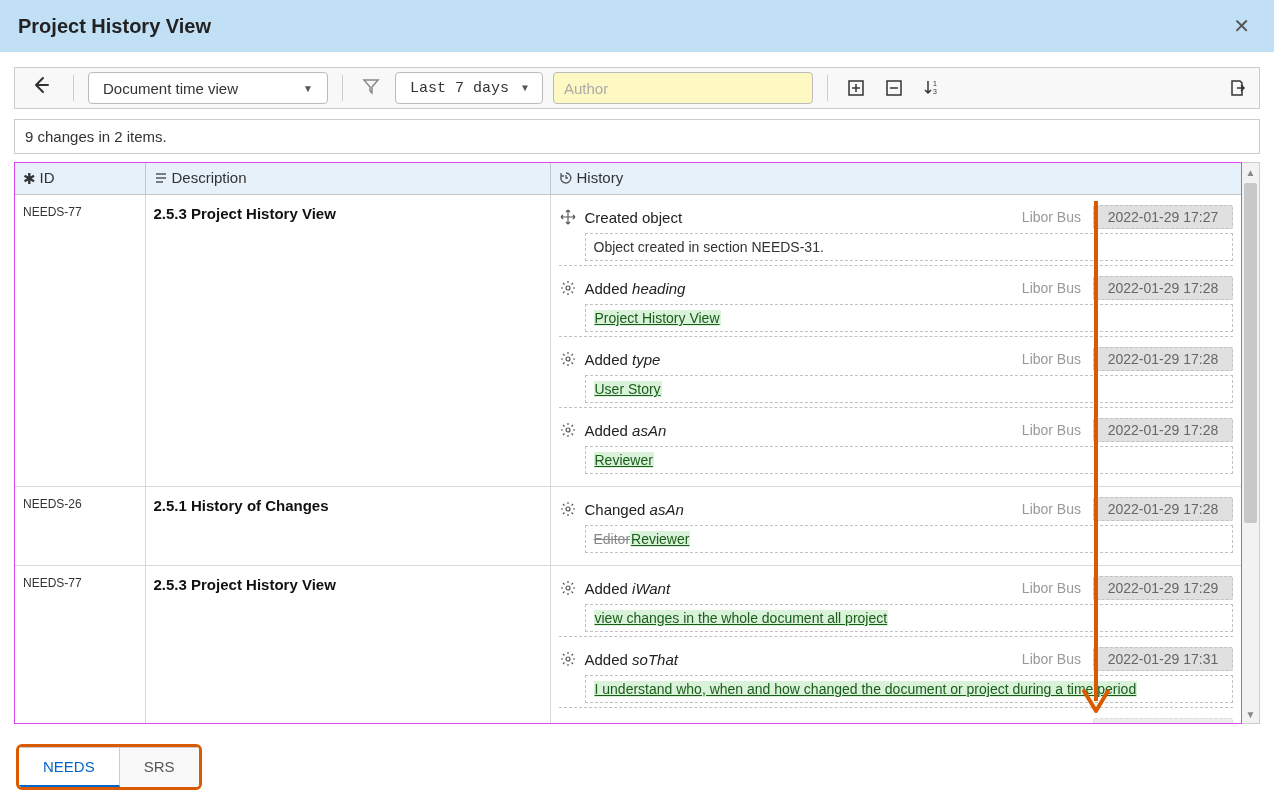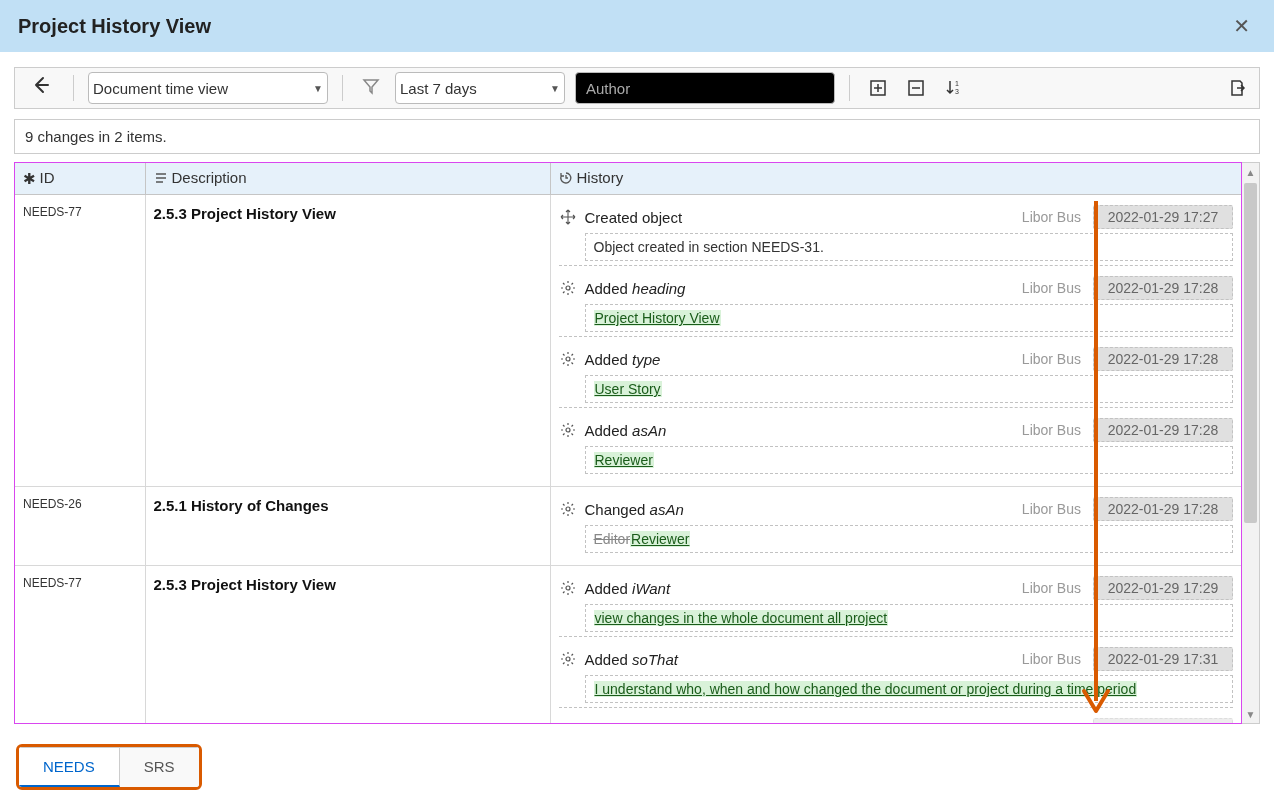--- a/index.html
+++ b/index.html
@@ -57,37 +57,37 @@
       width:1px; height:26px; background:#ccc; margin:0 4px;
     }
     .dropdown {
       background:#fff;
       border:1px solid #bbb;
       border-radius:4px;
       height:32px;
       display:flex;
       align-items:center;
       justify-content:space-between;
-      padding:0 4px;
+      padding:0 14px;
       color:#333;
       cursor:pointer;
       font-size:15px;
     }
     .dropdown .caret { font-size:10px; color:#555; margin-left:10px;}
     .dd-view { width:240px; }
-    .dd-range { width:170px; }
+    .dd-range { width:148px;font-family:Liberation Mono, monospace; }
     .filter-btn {
       background:none;border:none;cursor:pointer;
       color:#777; font-size:18px;
       padding:0 4px;
     }
     .author-input {
       width:260px;height:32px;
       border:1px solid #bbb;border-radius:4px;
-      background:#000000;
+      background:#fef9c3;
       padding:0 10px;
       font-size:15px;
       color:#888;
     }
     .author-input::placeholder{color:#aaa;}
     .spacer { flex:1; }
     .tool-icon {
       background:none;border:none;cursor:pointer;
       color:#333; font-size:18px;
       width:28px;height:28px;

